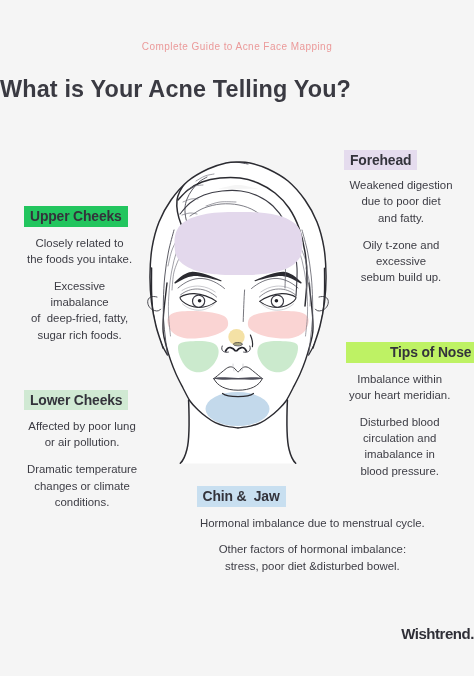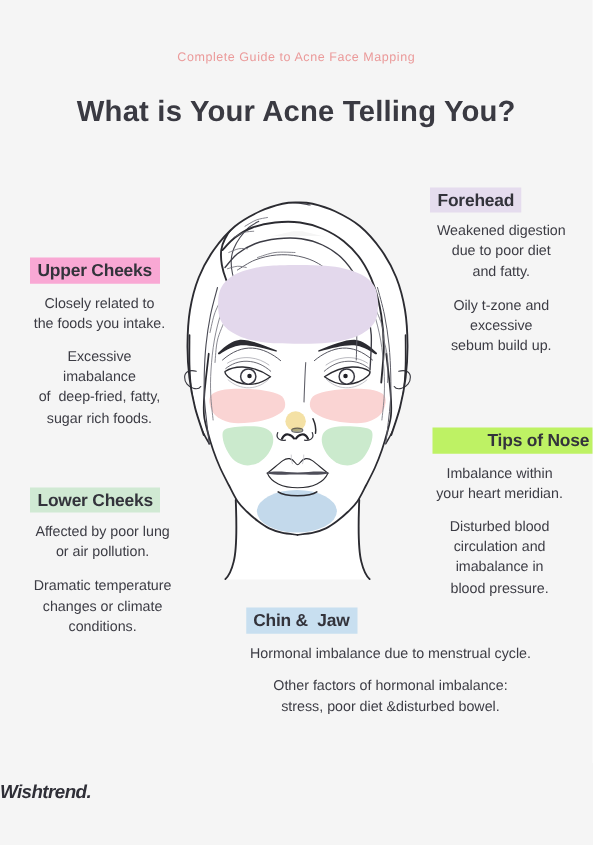--- a/index.html
+++ b/index.html
@@ -3,35 +3,35 @@
 <meta charset="utf-8">
 <title>What is Your Acne Telling You?</title>
 <style>
   html,body{margin:0;padding:0;}
   body{width:474px;height:676px;overflow:hidden;}
   .page{position:relative;width:474px;height:676px;background:#f5f5f5;
         font-family:"Liberation Sans",sans-serif;-webkit-font-smoothing:antialiased;}
   svg.face{position:absolute;left:0;top:0;pointer-events:none;}
   .subtitle{position:absolute;top:41px;left:0;width:474px;text-align:center;
             color:#eb9a9a;font-size:10px;letter-spacing:.45px;font-weight:500;}
-  .title{position:absolute;margin:0;top:75.5px;left:0;width:474px;text-align:center;
+  .title{position:absolute;margin:0;top:75.5px;left:0;width:474px;text-align:left;
          color:#3a3a42;font-size:23.4px;font-weight:600;letter-spacing:.15px;}
   .lbl{position:absolute;display:inline-block;padding:0 6px;height:20.5px;line-height:21.5px;
        font-size:13.9px;font-weight:700;color:#33333b;white-space:pre;letter-spacing:-.15px;}
   .lbl-forehead{background:#e5dcee;}
-  .lbl-upper-cheeks{background:#f9a8d4;}
+  .lbl-upper-cheeks{background:#22c55e;}
   .lbl-lower-cheeks{background:#d0e9d3;}
   .lbl-tips-of-nose{background:#bef264;padding-left:44px;}
   .lbl-chin-jaw{background:#c8dff0;}
   .body{position:absolute;font-size:11.4px;color:#3c3c44;}
   .para{margin:0 0 10.4px 0;}
   .para:last-child{margin-bottom:0;}
   .ln{display:block;height:16.4px;line-height:16.4px;white-space:pre;text-align:center;}
-  .logo{position:absolute;left:0;width:474px;top:625px;text-align:left;
-        font-size:15px;font-weight:700;color:#2f2f37;letter-spacing:-.45px;font-style:italic;}
+  .logo{position:absolute;left:0;width:474px;top:625px;text-align:right;
+        font-size:15px;font-weight:700;color:#2f2f37;letter-spacing:-.45px;}
 </style>
 </head>
 <body>
 
 <div class="page">
   <svg class="face" width="474" height="676" viewBox="0 0 474 676" xmlns="http://www.w3.org/2000/svg">
     <defs>
       <clipPath id="faceclip">
           <path d="M 167.0 283.0 C 166.92 293.83 164.13 306.83 163.50 315.00 C 162.87 323.17 162.78 327.00 163.20 332.00 C 163.62 337.00 164.78 340.33 166.00 345.00 C 167.22 349.67 168.83 355.17 170.50 360.00 C 172.17 364.83 173.92 369.33 176.00 374.00 C 178.08 378.67 180.67 383.50 183.00 388.00 C 185.33 392.50 187.57 397.43 190.00 401.00 C 192.43 404.57 194.85 406.73 197.60 409.40 C 200.35 412.07 203.55 414.78 206.50 417.00 C 209.45 419.22 212.15 421.18 215.30 422.70 C 218.45 424.22 221.62 425.23 225.40 426.10 C 229.18 426.97 233.80 427.90 238.00 427.90 C 242.20 427.90 246.82 426.97 250.60 426.10 C 254.38 425.23 257.55 424.22 260.70 422.70 C 263.85 421.18 266.55 419.22 269.50 417.00 C 272.45 414.78 275.65 412.07 278.40 409.40 C 281.15 406.73 283.57 404.57 286.00 401.00 C 288.43 397.43 290.67 392.50 293.00 388.00 C 295.33 383.50 297.92 378.67 300.00 374.00 C 302.08 369.33 303.83 364.83 305.50 360.00 C 307.17 355.17 308.78 349.67 310.00 345.00 C 311.22 340.33 312.38 337.00 312.80 332.00 C 313.22 327.00 313.13 323.17 312.50 315.00 C 311.87 306.83 309.08 293.83 309.00 283.00 C 308.92 272.17 312.50 261.17 312.00 250.00 C 311.50 238.83 310.00 224.33 306.00 216.00 C 302.00 207.67 295.00 204.33 288.00 200.00 C 281.00 195.67 272.33 191.83 264.00 190.00 C 255.67 188.17 246.67 189.00 238.00 189.00 C 229.33 189.00 220.33 188.17 212.00 190.00 C 203.67 191.83 195.00 195.67 188.00 200.00 C 181.00 204.33 174.00 207.67 170.00 216.00 C 166.00 224.33 164.50 238.83 164.00 250.00 C 163.50 261.17 167.08 272.17 167.00 283.00 Z"></path>
         </clipPath>

